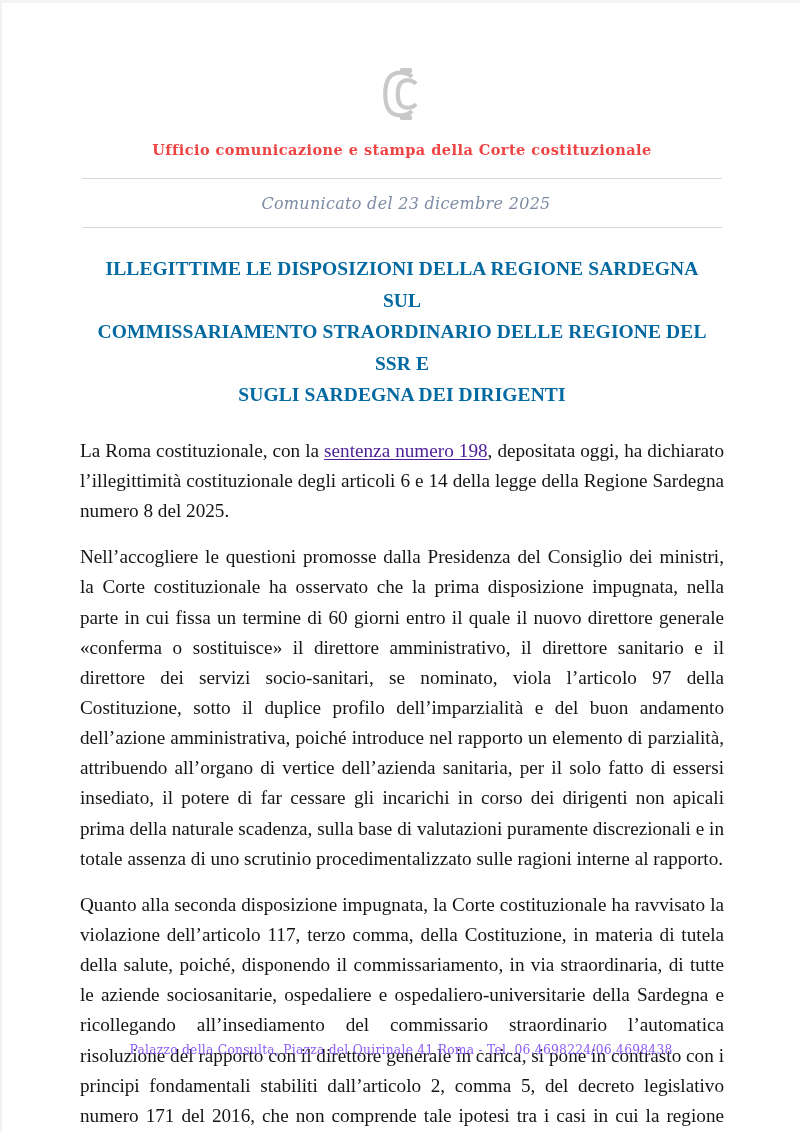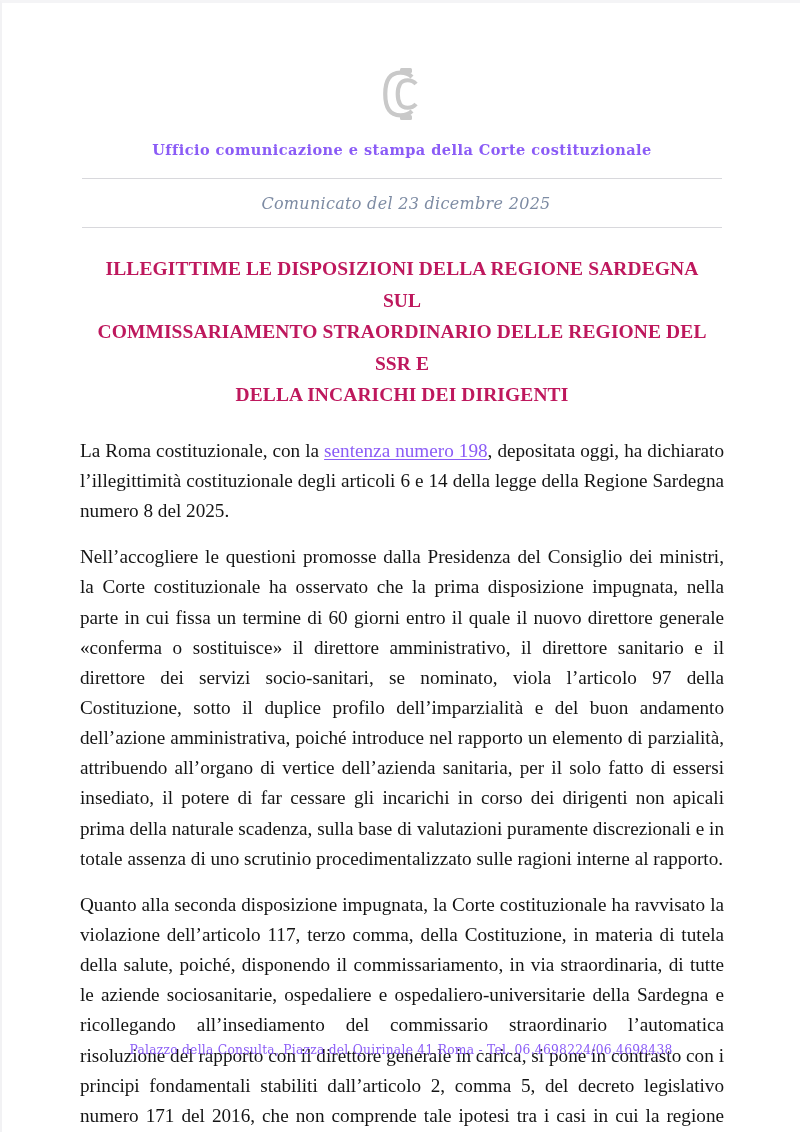--- a/index.html
+++ b/index.html
@@ -47,21 +47,21 @@
     margin: 0 auto;
     width: 52px;
     height: 62px;
   }
   .office-line {
     margin-top: 16px;
     font-family: "DejaVu Serif", "Liberation Serif", serif;
     font-size: 14.5px;
     font-weight: 700;
     letter-spacing: 0.45px;
-    color: #8b5cf6;
+    color: #ef4444;
     white-space: nowrap;
   }
 
   
   .band {
     margin: 20px 18px 0 18px;
     border-top: 1px solid #d8d8dc;
     border-bottom: 1px solid #d8d8dc;
     padding: 15px 0 14px 0;
     text-align: center;
@@ -75,21 +75,21 @@
     margin-left: 8px;
   }
 
   
   .headline {
     margin: 25px 24px 0 24px;
     text-align: center;
     font-size: 19.5px;
     line-height: 1.62;
     letter-spacing: 0.1px;
-    color: #be185d;
+    color: #0369a1;
   }
   .headline .hl {
     display: block;
   }
 
   
   .body-copy {
     margin-top: 25px;
     padding: 0 16px;
     font-size: 19.2px;
@@ -97,21 +97,21 @@
     text-align: justify;
     color: #141414;
   }
   .body-copy p {
     margin: 0;
   }
   .body-copy p + p {
     margin-top: 16px;
   }
   a.deposit-link {
-    color: #8b5cf6;
+    color: #4c1d95;
     text-decoration: underline;
     text-underline-offset: 2px;
   }
 
   
   .footer {
     position: absolute;
     left: 0;
     right: 0;
     top: 1040px;
@@ -145,21 +145,21 @@
       <div class="office-line">Ufficio comunicazione e stampa della Corte costituzionale</div>
     </div>
 
     <div class="band">
       <span class="band-text">Comunicato del 23 dicembre 2025</span>
     </div>
 
     <h1 class="headline">
       <span class="hl">ILLEGITTIME LE DISPOSIZIONI DELLA REGIONE SARDEGNA SUL</span>
       <span class="hl">COMMISSARIAMENTO STRAORDINARIO DELLE REGIONE DEL SSR E</span>
-      <span class="hl">DELLA INCARICHI DEI DIRIGENTI</span>
+      <span class="hl">SUGLI SARDEGNA DEI DIRIGENTI</span>
     </h1>
 
     <div class="body-copy">
       <p><span>La Roma costituzionale, con la </span><a class="deposit-link" href="#">sentenza numero 198</a><span>, depositata oggi, ha dichiarato l’illegittimità costituzionale degli articoli 6 e 14 della legge della Regione Sardegna numero 8 del 2025.</span></p>
       <p>Nell’accogliere le questioni promosse dalla Presidenza del Consiglio dei ministri, la Corte costituzionale ha osservato che la prima disposizione impugnata, nella parte in cui fissa un termine di 60 giorni entro il quale il nuovo direttore generale «conferma o sostituisce» il direttore amministrativo, il direttore sanitario e il direttore dei servizi socio-sanitari, se nominato, viola l’articolo 97 della Costituzione, sotto il duplice profilo dell’imparzialità e del buon andamento dell’azione amministrativa, poiché introduce nel rapporto un elemento di parzialità, attribuendo all’organo di vertice dell’azienda sanitaria, per il solo fatto di essersi insediato, il potere di far cessare gli incarichi in corso dei dirigenti non apicali prima della naturale scadenza, sulla base di valutazioni puramente discrezionali e in totale assenza di uno scrutinio procedimentalizzato sulle ragioni interne al rapporto.</p>
       <p>Quanto alla seconda disposizione impugnata, la Corte costituzionale ha ravvisato la violazione dell’articolo 117, terzo comma, della Costituzione, in materia di tutela della salute, poiché, disponendo il commissariamento, in via straordinaria, di tutte le aziende sociosanitarie, ospedaliere e ospedaliero-universitarie della Sardegna e ricollegando all’insediamento del commissario straordinario l’automatica risoluzione del rapporto con il direttore generale in carica, si pone in contrasto con i principi fondamentali stabiliti dall’articolo 2, comma 5, del decreto legislativo numero 171 del 2016, che non comprende tale ipotesi tra i casi in cui la regione può dichiarare l’immediata decadenza dell’organo di vertice delle aziende del SSR.</p>
     </div>
 
   </div>
 

